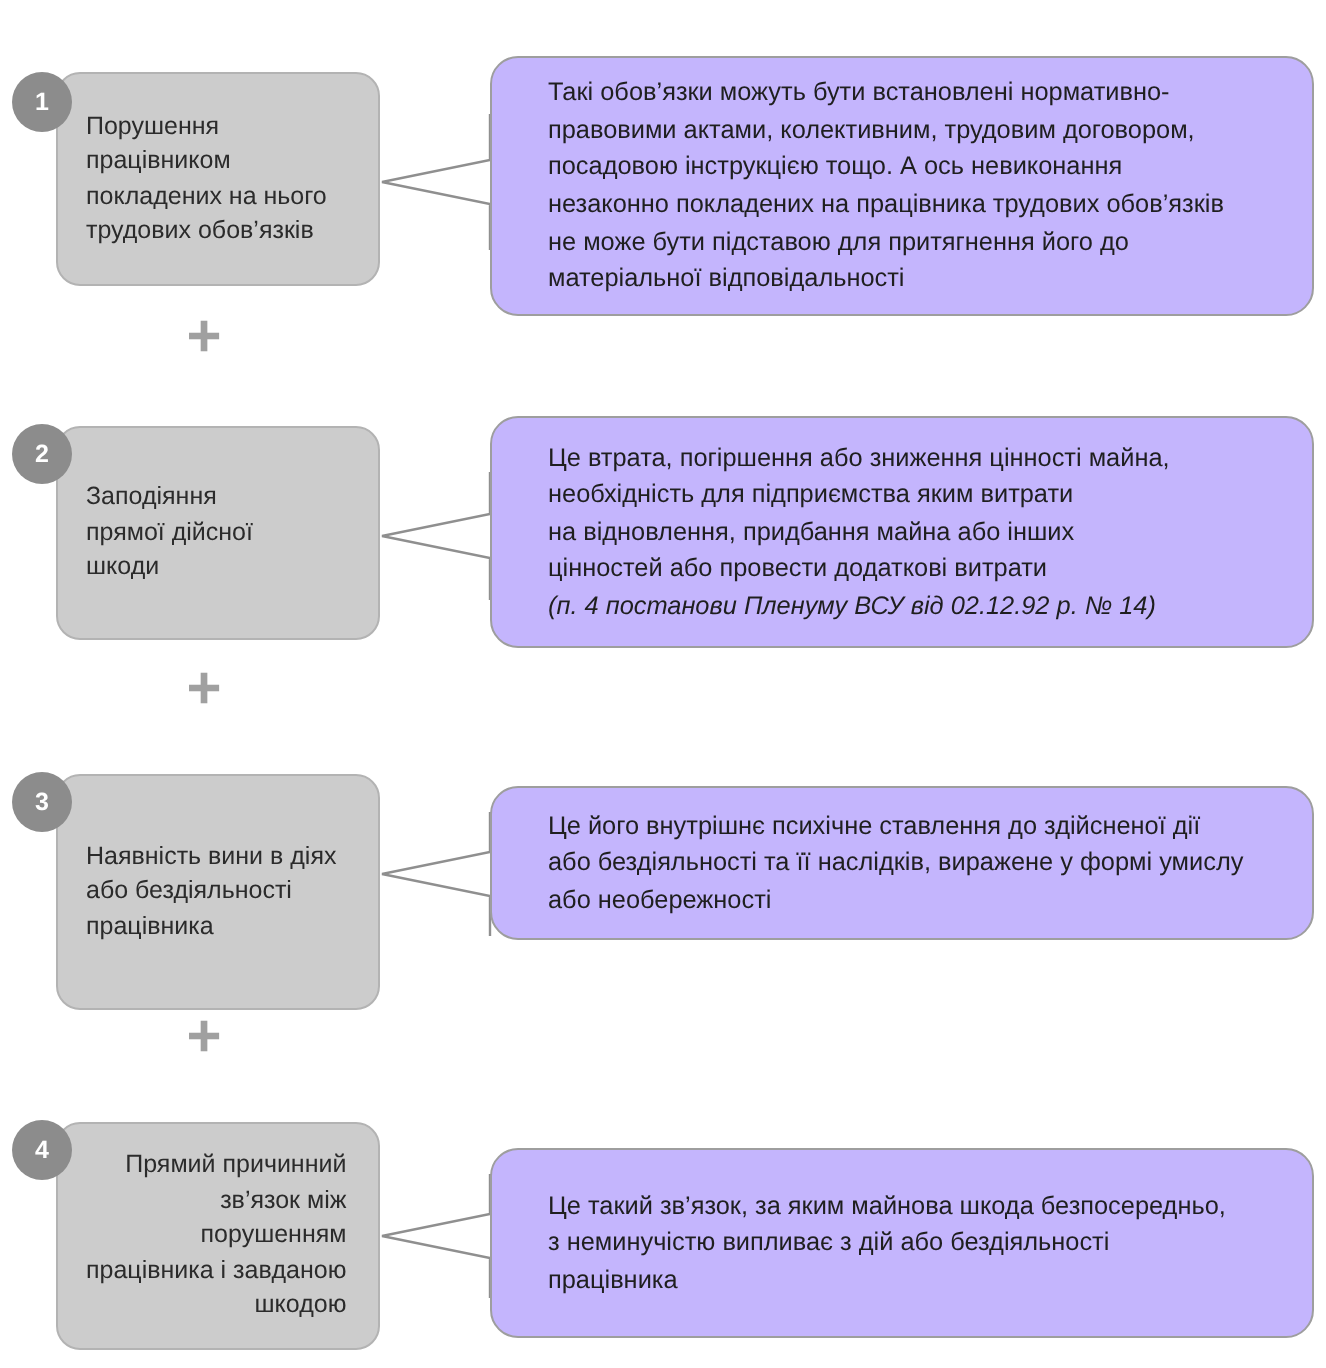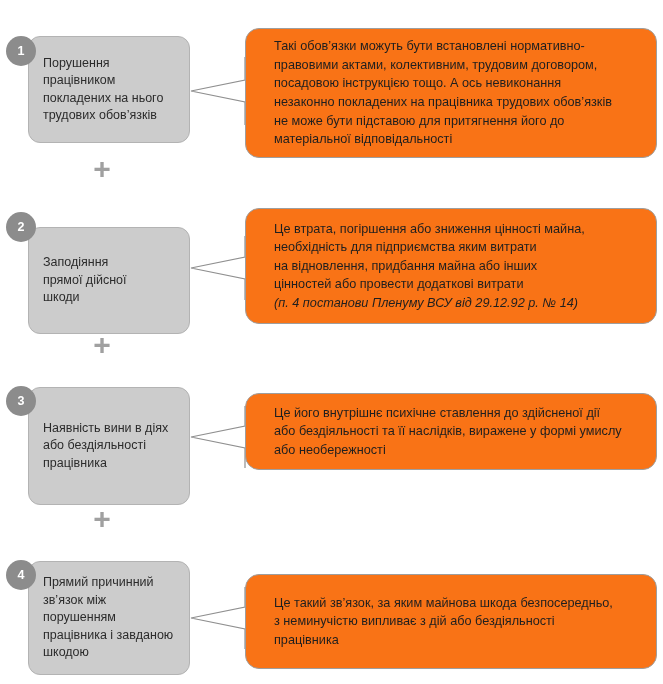--- a/index.html
+++ b/index.html
@@ -70,21 +70,21 @@
     left: 189px;
     width: 58px;
   }
   .connector svg { display: block; }
 
   
   .right-box {
     position: absolute;
     left: 245px;
     width: 412px;
-    background: #f97316;
+    background: #c4b5fd;
     border: 1px solid #9e9e9e;
     border-radius: 14px;
     box-sizing: border-box;
     color: #1f1f1f;
     font-size: 12.7px;
     line-height: 18.6px;
     padding: 14px 16px 14px 28px;
     display: flex;
     align-items: center;
   }
@@ -143,39 +143,39 @@
       </span>
     </div>
   </div>
 
   <div class="plus" style="top:155px;">+</div>
 
   <div class="row" style="top:0;">
 
     <div class="num-circle" style="top:212px;">2</div>
 
-    <div class="left-box" style="top:227px; height:107px;">
+    <div class="left-box" style="top:213px; height:107px;">
       <span class="lb-text">Заподіяння
 прямої дійсної
 шкоди</span>
     </div>
 
     <div class="connector" style="top:235px; height:66px;">
       <svg width="58" height="66" viewBox="0 0 58 66" fill="none">
         <path d="M56 1 L56 22 L2 33 L56 44 L56 65" stroke="#8f8f8f" stroke-width="1.2" fill="none" stroke-linejoin="miter"></path>
       </svg>
     </div>
 
     <div class="right-box" style="top:208px; height:116px;">
       <span>
         <span class="rb-text">Це втрата, погіршення або зниження цінності майна,
 необхідність для підприємства яким витрати
 на відновлення, придбання майна або інших
 цінностей або провести додаткові витрати</span>
-        <span class="rb-note">(п. 4 постанови Пленуму ВСУ від 29.12.92 р. № 14)</span>
+        <span class="rb-note">(п. 4 постанови Пленуму ВСУ від 02.12.92 р. № 14)</span>
       </span>
     </div>
   </div>
 
   <div class="plus" style="top:331px;">+</div>
 
   <div class="row" style="top:0;">
 
     <div class="num-circle" style="top:386px;">3</div>
 
@@ -200,21 +200,21 @@
       </span>
     </div>
   </div>
 
   <div class="plus" style="top:505px;">+</div>
 
   <div class="row" style="top:0;">
 
     <div class="num-circle" style="top:560px;">4</div>
 
-    <div class="left-box" style="top:561px; height:114px;">
+    <div class="left-box" style="top:561px; height:114px;text-align:right;">
       <span class="lb-text">Прямий причинний
 зв’язок між
 порушенням
 працівника і завданою
 шкодою</span>
     </div>
 
     <div class="connector" style="top:586px; height:64px;">
       <svg width="58" height="64" viewBox="0 0 58 64" fill="none">
         <path d="M56 1 L56 21 L2 32 L56 43 L56 63" stroke="#8f8f8f" stroke-width="1.2" fill="none" stroke-linejoin="miter"></path>

